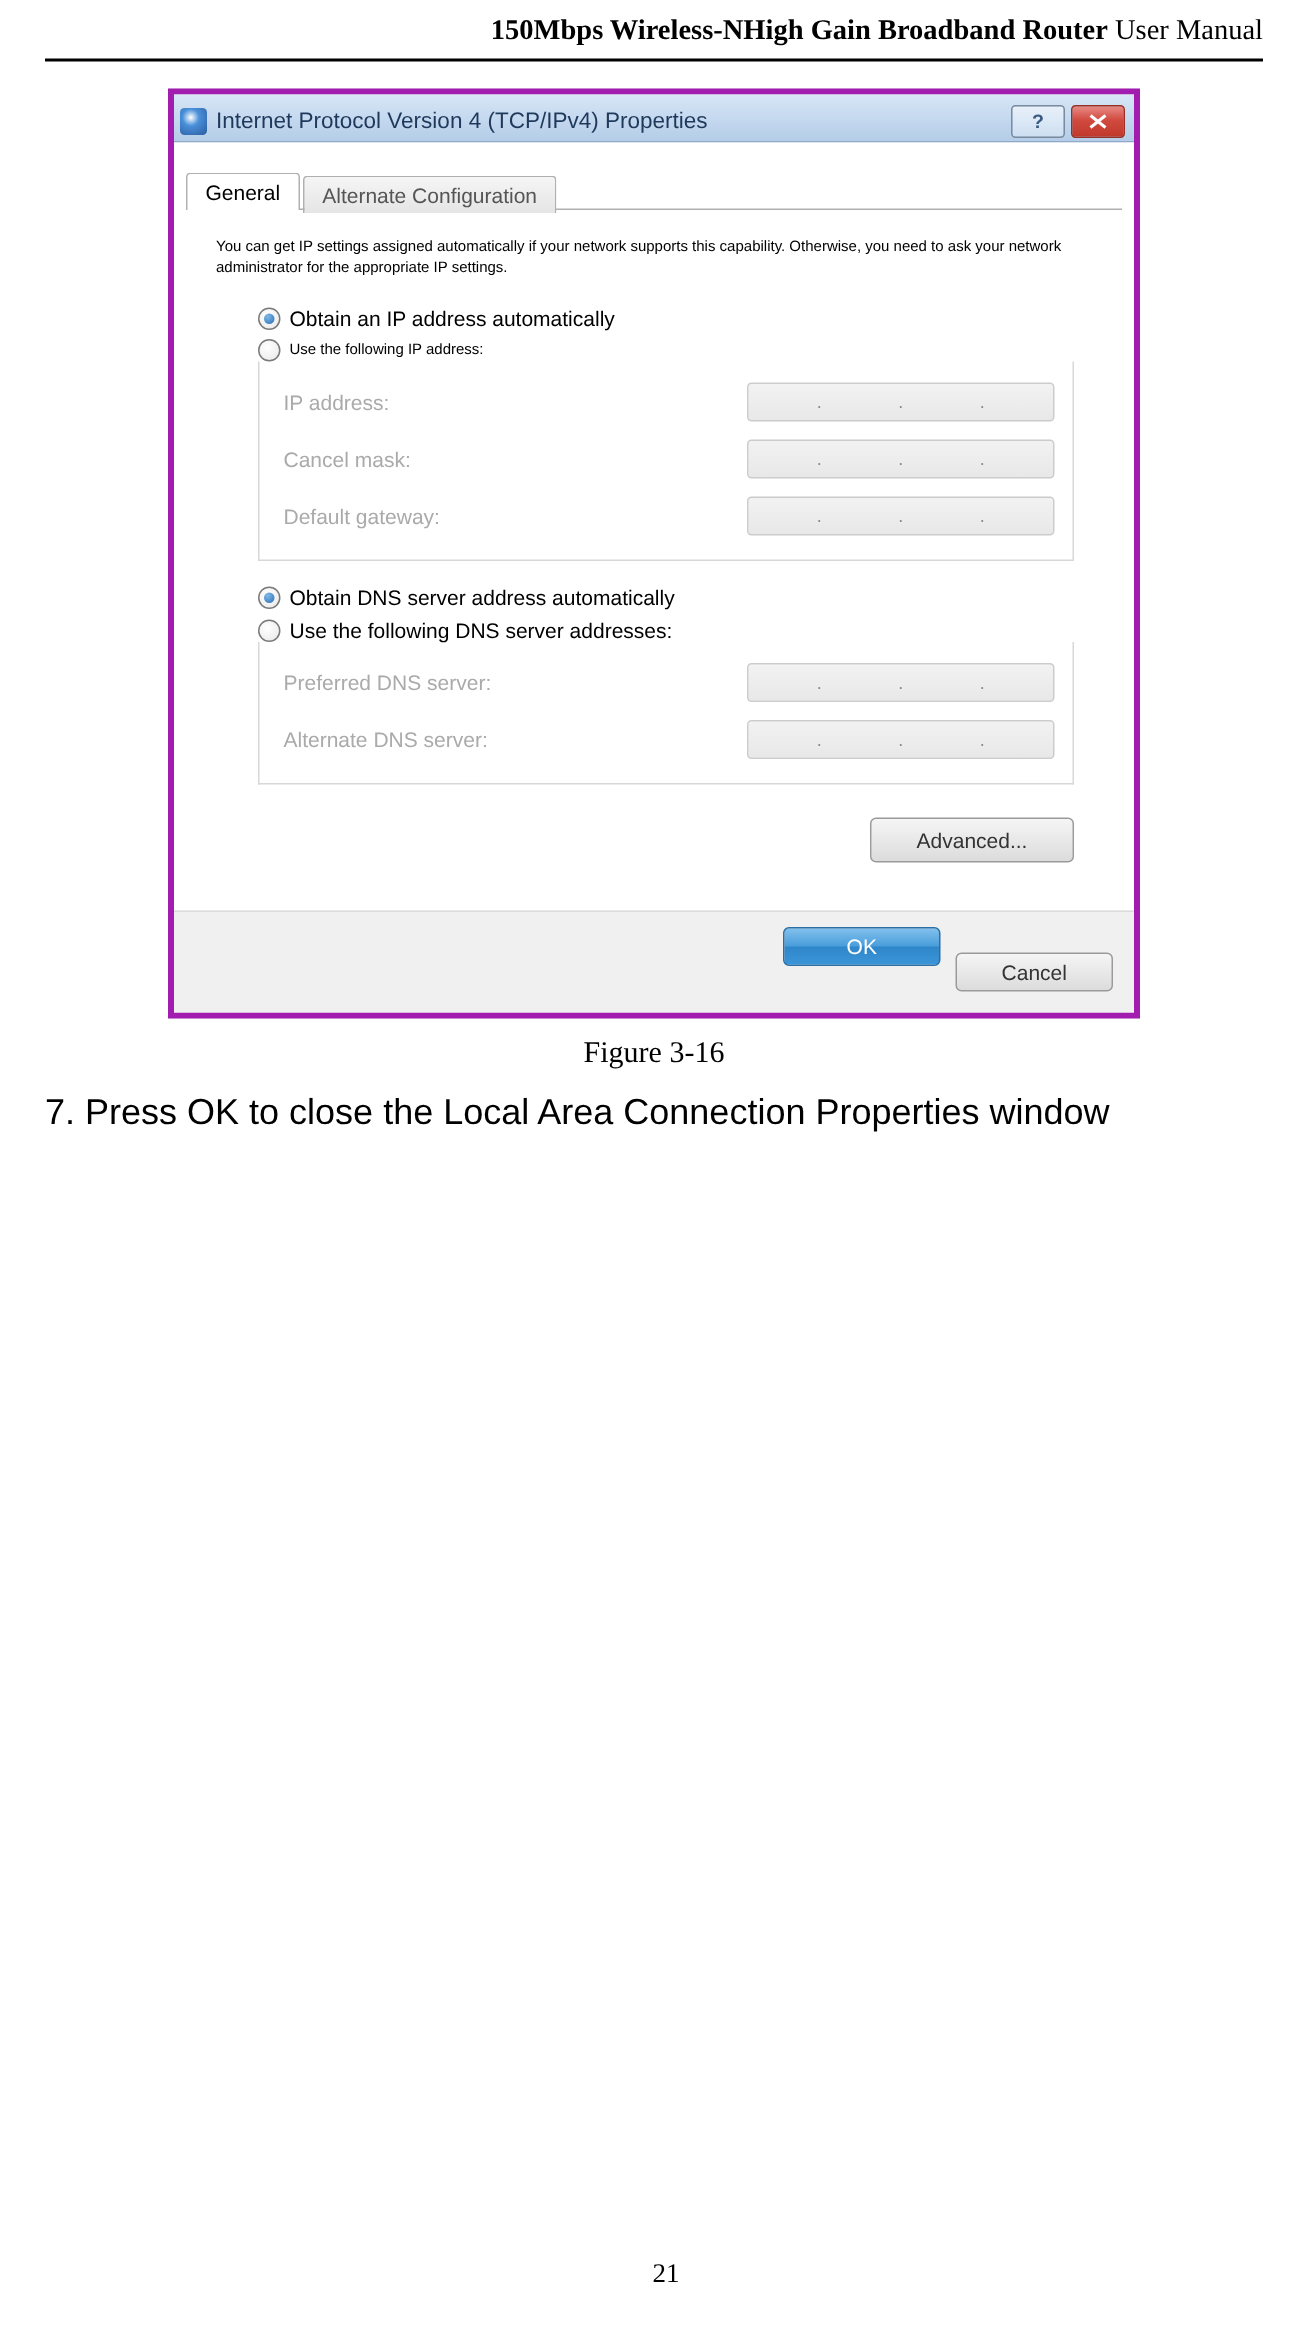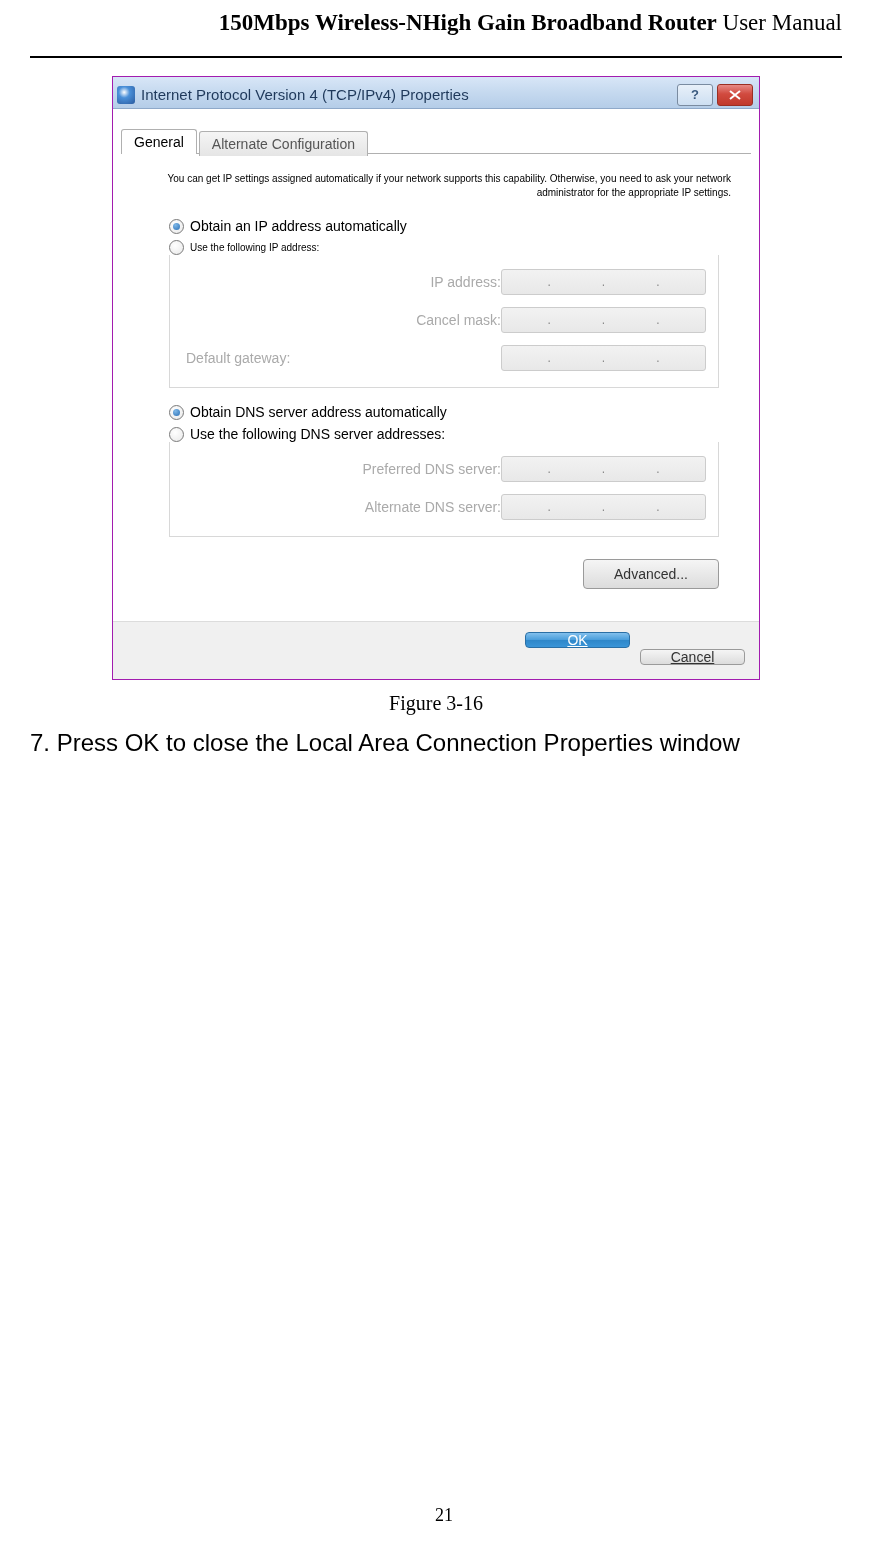--- a/index.html
+++ b/index.html
@@ -10,34 +10,33 @@
       background: #fff;
       width: 872px;
       height: 1554px;
       position: relative;
     }
     .page {
       padding: 10px 30px 0;
     }
     .header-text {
       text-align: right;
-      font-size: 23px;
+      font-size: 19px;
       font-family: "Times New Roman", serif;
       border-bottom: 2px solid #000;
-      padding-bottom: 20px;
+      padding-bottom: 7px;
       margin-bottom: 18px;
     }
     .header-text .bold { font-weight: bold; }
     .dialog-container {
       margin: 0 auto;
       width: 648px;
-      border: 1px solid #a21caf;
+      border: 4px solid #a21caf;
       background: #f0f0f0;
       font-family: "Segoe UI", Tahoma, sans-serif;
-      text-align: right;
     }
     .titlebar {
       background: linear-gradient(to bottom, #d8e6f7 0%, #c5d9ef 50%, #b5cde8 100%);
       display: flex;
       align-items: center;
       justify-content: space-between;
       padding: 4px 6px 0 4px;
       height: 32px;
       border-bottom: 1px solid #8fa9c9;
     }
@@ -196,27 +195,26 @@
     .dialog-footer {
       background: #f0f0f0;
       padding: 10px 14px 14px;
       display: flex;
       justify-content: flex-end;
       gap: 10px;
       border-top: 1px solid #dcdcdc;
     }
     .footer-btn {
       width: 105px;
-      height: 16px;
+      height: 26px;
       border-radius: 4px;
       font-size: 14px;
       display: flex;
       align-items: center;
       justify-content: center;
-      text-decoration: underline;
     }
     .ok-btn {
       background: linear-gradient(to bottom, #82c0ed 0%, #4a9edb 48%, #2f87c9 52%, #3a95d8 100%);
       border: 1px solid #2a6fa5;
       color: #fff;
     }
     .cancel-btn {
       background: linear-gradient(to bottom, #f5f5f5 0%, #dcdcdc 100%);
       border: 1px solid #9a9a9a;
       color: #333;

